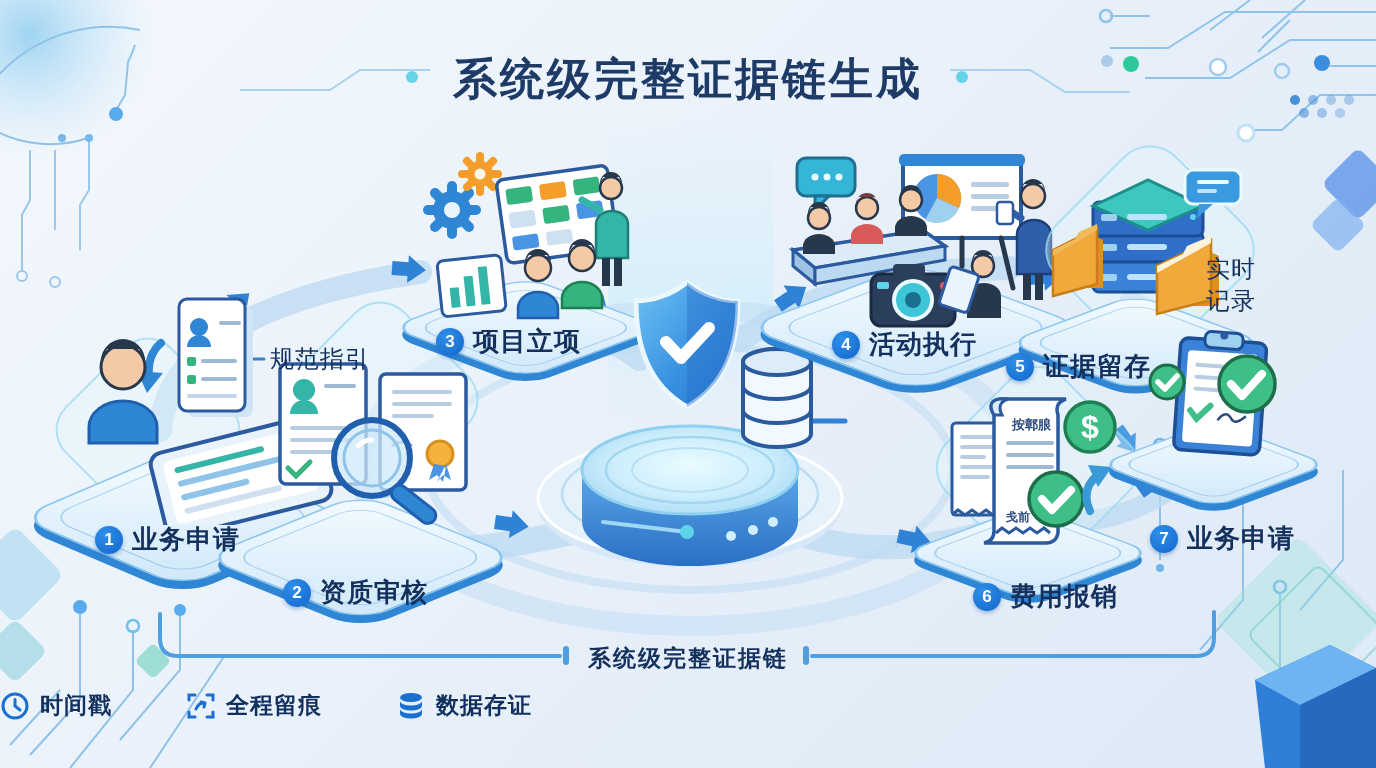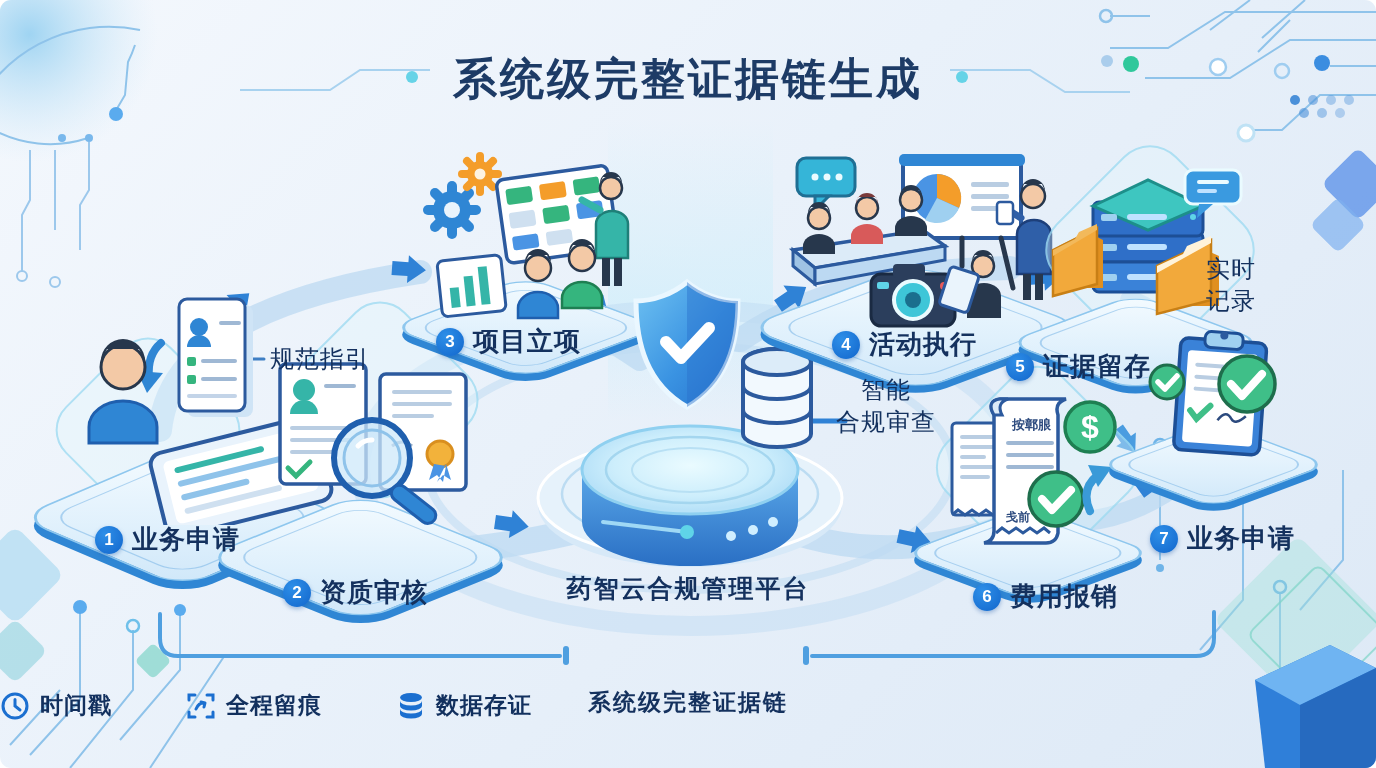--- a/index.html
+++ b/index.html
@@ -1,21 +1,20 @@
 <!DOCTYPE html>
 <html><head>
 <meta charset="utf-8">
 <style>
   * { margin:0; padding:0; box-sizing:border-box; }
   html,body { width:1376px; height:768px; }
   body { font-family:"Liberation Sans", sans-serif; }
   #stage {
     position:relative; width:1376px; height:768px; overflow:hidden;
     background:linear-gradient(135deg,#f4f8fd 0%,#e9f1fa 45%,#dde9f6 100%);
-    border-radius:11px;
   }
   svg { display:block; }
   .abs { position:absolute; }
   .deco { position:absolute; pointer-events:none; }
 
   
   .title {
     position:absolute; top:50px; left:0; width:100%;
     text-align:center; font-size:44px; font-weight:800; letter-spacing:3px;
     color:#1d3b66;
@@ -50,21 +49,21 @@
     box-shadow:0 2px 4px rgba(20,80,160,.35);
   }
   .step-text { font-size:26px; font-weight:800; color:#14315e; letter-spacing:1px; }
 
   .ann { position:absolute; font-size:24px; font-weight:400; color:#14315e; letter-spacing:1px; line-height:1.35; }
 
   
   .center-label { position:absolute; top:572px; left:0; width:100%; text-align:center;
     font-size:25px; font-weight:800; color:#14315e; letter-spacing:2px; }
   .bracket-label { position:absolute; top:643px; left:0; width:100%; text-align:center;
-    font-size:23px; font-weight:800; color:#14315e; letter-spacing:2px;margin-top:44px; }
+    font-size:23px; font-weight:800; color:#14315e; letter-spacing:2px; }
 
   
   .legend { position:absolute; top:690px; left:0; width:100%;
     display:flex; justify-content:flex-start; gap:74px; }
   .legend-item { display:flex; align-items:center; gap:10px; }
   .legend-item .lab { font-size:23px; font-weight:700; color:#12305e; letter-spacing:1px; }
 </style>
 </head>
 <body>
 
@@ -586,30 +585,25 @@
   <div class="step-label" style="left:973px;top:579px">
     <div class="badge">6</div>
     <div class="step-text">费用报销</div>
   </div>
   <div class="step-label" style="left:1150px;top:521px">
     <div class="badge">7</div>
     <div class="step-text">业务申请</div>
   </div>
 
   <div class="ann" style="left:270px;top:343px">规范指引</div>
-  <div class="ann" style="left:836px;top:374px;text-align:center">
-    <div>智能</div>
-    <div>合规审查</div>
-  </div>
   <div class="ann" style="left:1206px;top:253px">
     <div>实时</div>
     <div>记录</div>
   </div>
 
-  <div class="center-label">药智云合规管理平台</div>
   <div class="bracket-label">系统级完整证据链</div>
 
   <div class="legend">
     <div class="legend-item">
       <svg width="30" height="30">
         <circle cx="15" cy="15" r="12" fill="none" stroke="#1b6fd0" stroke-width="3"></circle>
         <path d="M15 8.5 L15 15 L20 19" fill="none" stroke="#1b6fd0" stroke-width="3" stroke-linecap="round"></path>
       </svg>
       <span class="lab">时间戳</span>
     </div>

